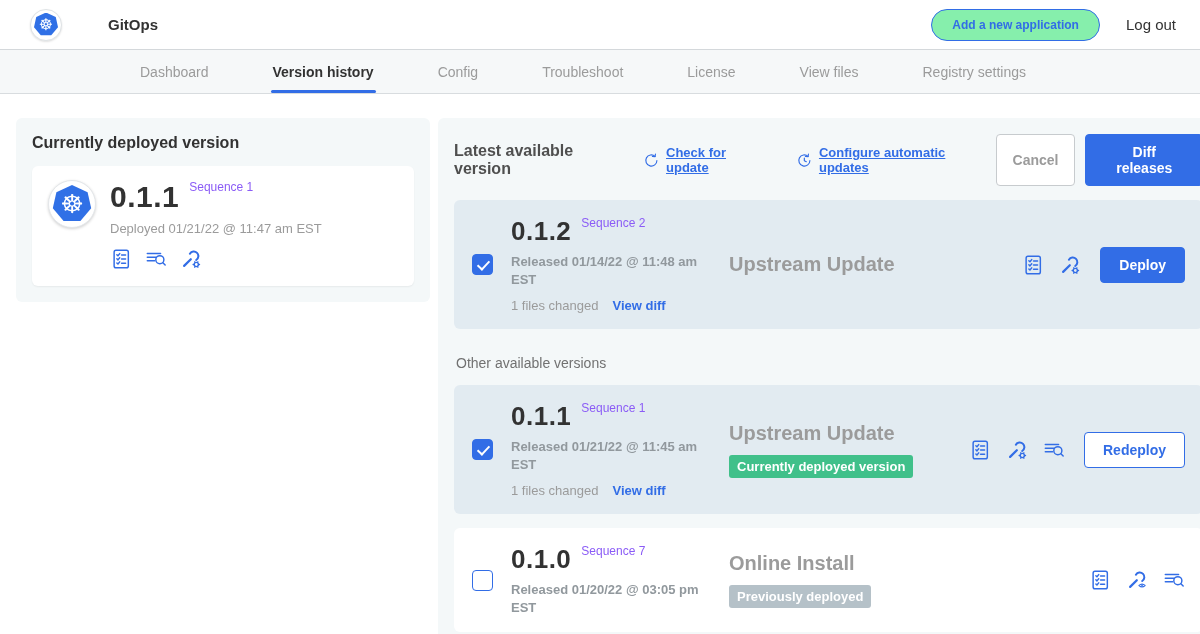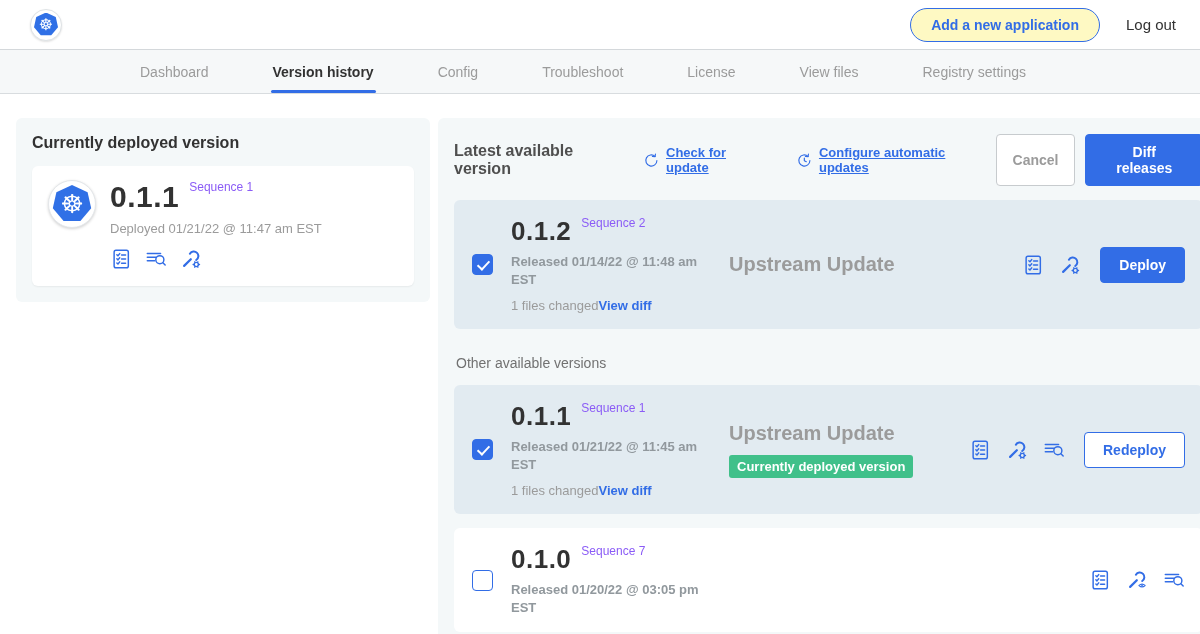--- a/index.html
+++ b/index.html
@@ -16,22 +16,22 @@
   .k8s-hept { width:25px; height:24px; background:#3070e6;
     clip-path:polygon(50% 0%, 89% 19%, 98% 61%, 71% 95%, 29% 95%, 2% 61%, 11% 19%);
     display:flex; align-items:center; justify-content:center; }
   .k8s-glyph { color:#fff; font-size:16px; line-height:1; font-family:"DejaVu Sans", sans-serif; }
   .top-tab { position:relative; display:flex; align-items:center; padding:0 12px;
     font-size:15px; font-weight:700; color:#323232; cursor:pointer; }
   .top-tab + .top-tab { margin-left:18px; }
   .top-tab.active::after { content:""; position:absolute; left:2px; right:2px; bottom:0;
     height:3px; border-radius:2px; background:#326de6; }
   .topbar-right { margin-left:auto; display:flex; align-items:center; gap:26px; }
-  .pill-btn { border:1px solid #326de6; color:#326de6; background:#fef9c3; border-radius:18px;
-    font-size:14px; font-weight:700; padding:8px 20px; cursor:pointer;
+  .pill-btn { border:1px solid #326de6; color:#326de6; background:#86efac; border-radius:18px;
+    font-size:12px; font-weight:700; padding:8px 20px; cursor:pointer;
     font-family:"Liberation Sans", sans-serif; }
   .logout { font-size:15px; color:#323232; cursor:pointer; }
 
   
   .subnav { height:44px; background:#f6f8f9; border-bottom:1px solid #d8dcdf;
     display:flex; align-items:stretch; padding-left:138px; gap:60px; }
   .sub-tab { position:relative; display:flex; align-items:center; font-size:14px;
     color:#9b9b9b; cursor:pointer; padding:0 2px; }
   .sub-tab.active { color:#323232; font-weight:700; }
   .sub-tab.active::after { content:""; position:absolute; left:0; right:0; bottom:0;
@@ -78,21 +78,21 @@
   .row-plain { background:#fff; }
   .checkbox { width:21px; height:21px; border-radius:4px; border:1px solid #326de6;
     background:#fff; margin-right:18px; flex-shrink:0; position:relative; cursor:pointer; }
   .checkbox.checked { background:#326de6; }
   .checkbox.checked::after { content:""; position:absolute; left:7px; top:3px; width:5px;
     height:10px; border:solid #fff; border-width:0 2px 2px 0; transform:rotate(43deg); }
   .ver-col { width:208px; flex-shrink:0; }
   .ver-col .ver-big { font-size:26px; }
   .released { font-size:13px; font-weight:600; color:#91989d; margin-top:6px;
     width:192px; line-height:1.35; }
-  .files-line { display:flex; margin-top:10px; font-size:13px; }
+  .files-line { display:flex; gap:14px; margin-top:10px; font-size:13px; }
   .files-changed { color:#9b9b9b; }
   .view-diff { color:#326de6; font-weight:700; cursor:pointer; }
   .src-col { margin-left:10px; width:240px; }
   .src-label { font-size:20px; font-weight:700; color:#9b9b9b; }
   .badge { display:inline-block; margin-top:10px; border-radius:3px; padding:4px 8px;
     font-size:13px; font-weight:700; color:#fff; }
   .badge-green { background:#40c08a; }
   .badge-gray { background:#b5c1c8; }
   .row-actions { margin-left:auto; display:flex; align-items:center; gap:15px; }
   .row-actions .btn { margin-left:4px; }
@@ -166,20 +166,23 @@
 </svg>
 
 <header class="topbar">
   <div class="logo-wrap">
     <div class="logo-circle">
       <div class="k8s-hept">
           <span class="k8s-glyph">☸</span>
         </div>
     </div>
   </div>
+  <div class="top-tab">
+      <span>GitOps</span>
+    </div>
   <div class="topbar-right">
     <button class="pill-btn">Add a new application</button>
     <span class="logout">Log out</span>
   </div>
 </header>
 
 <nav class="subnav">
   <div class="sub-tab">Dashboard</div>
   <div class="sub-tab active">Version history</div>
   <div class="sub-tab">Config</div>
@@ -320,20 +323,24 @@
 
     <div class="version-row row-plain">
       <div class="checkbox"></div>
       <div class="ver-col">
         <div class="ver-line">
           <span class="ver-big">0.1.0</span>
           <span class="seq">Sequence 7</span>
         </div>
         <div class="released">Released 01/20/22 @ 03:05 pm EST</div>
       </div>
+      <div class="src-col">
+        <div class="src-label">Online Install</div>
+        <span class="badge badge-gray">Previously deployed</span>
+      </div>
       <div class="row-actions">
         <span class="icon-btn">
             <svg>
               <use href="#i-checklist"></use>
             </svg>
           </span>
         <span class="icon-btn">
             <svg>
               <use href="#i-wrench-eye"></use>
             </svg>

